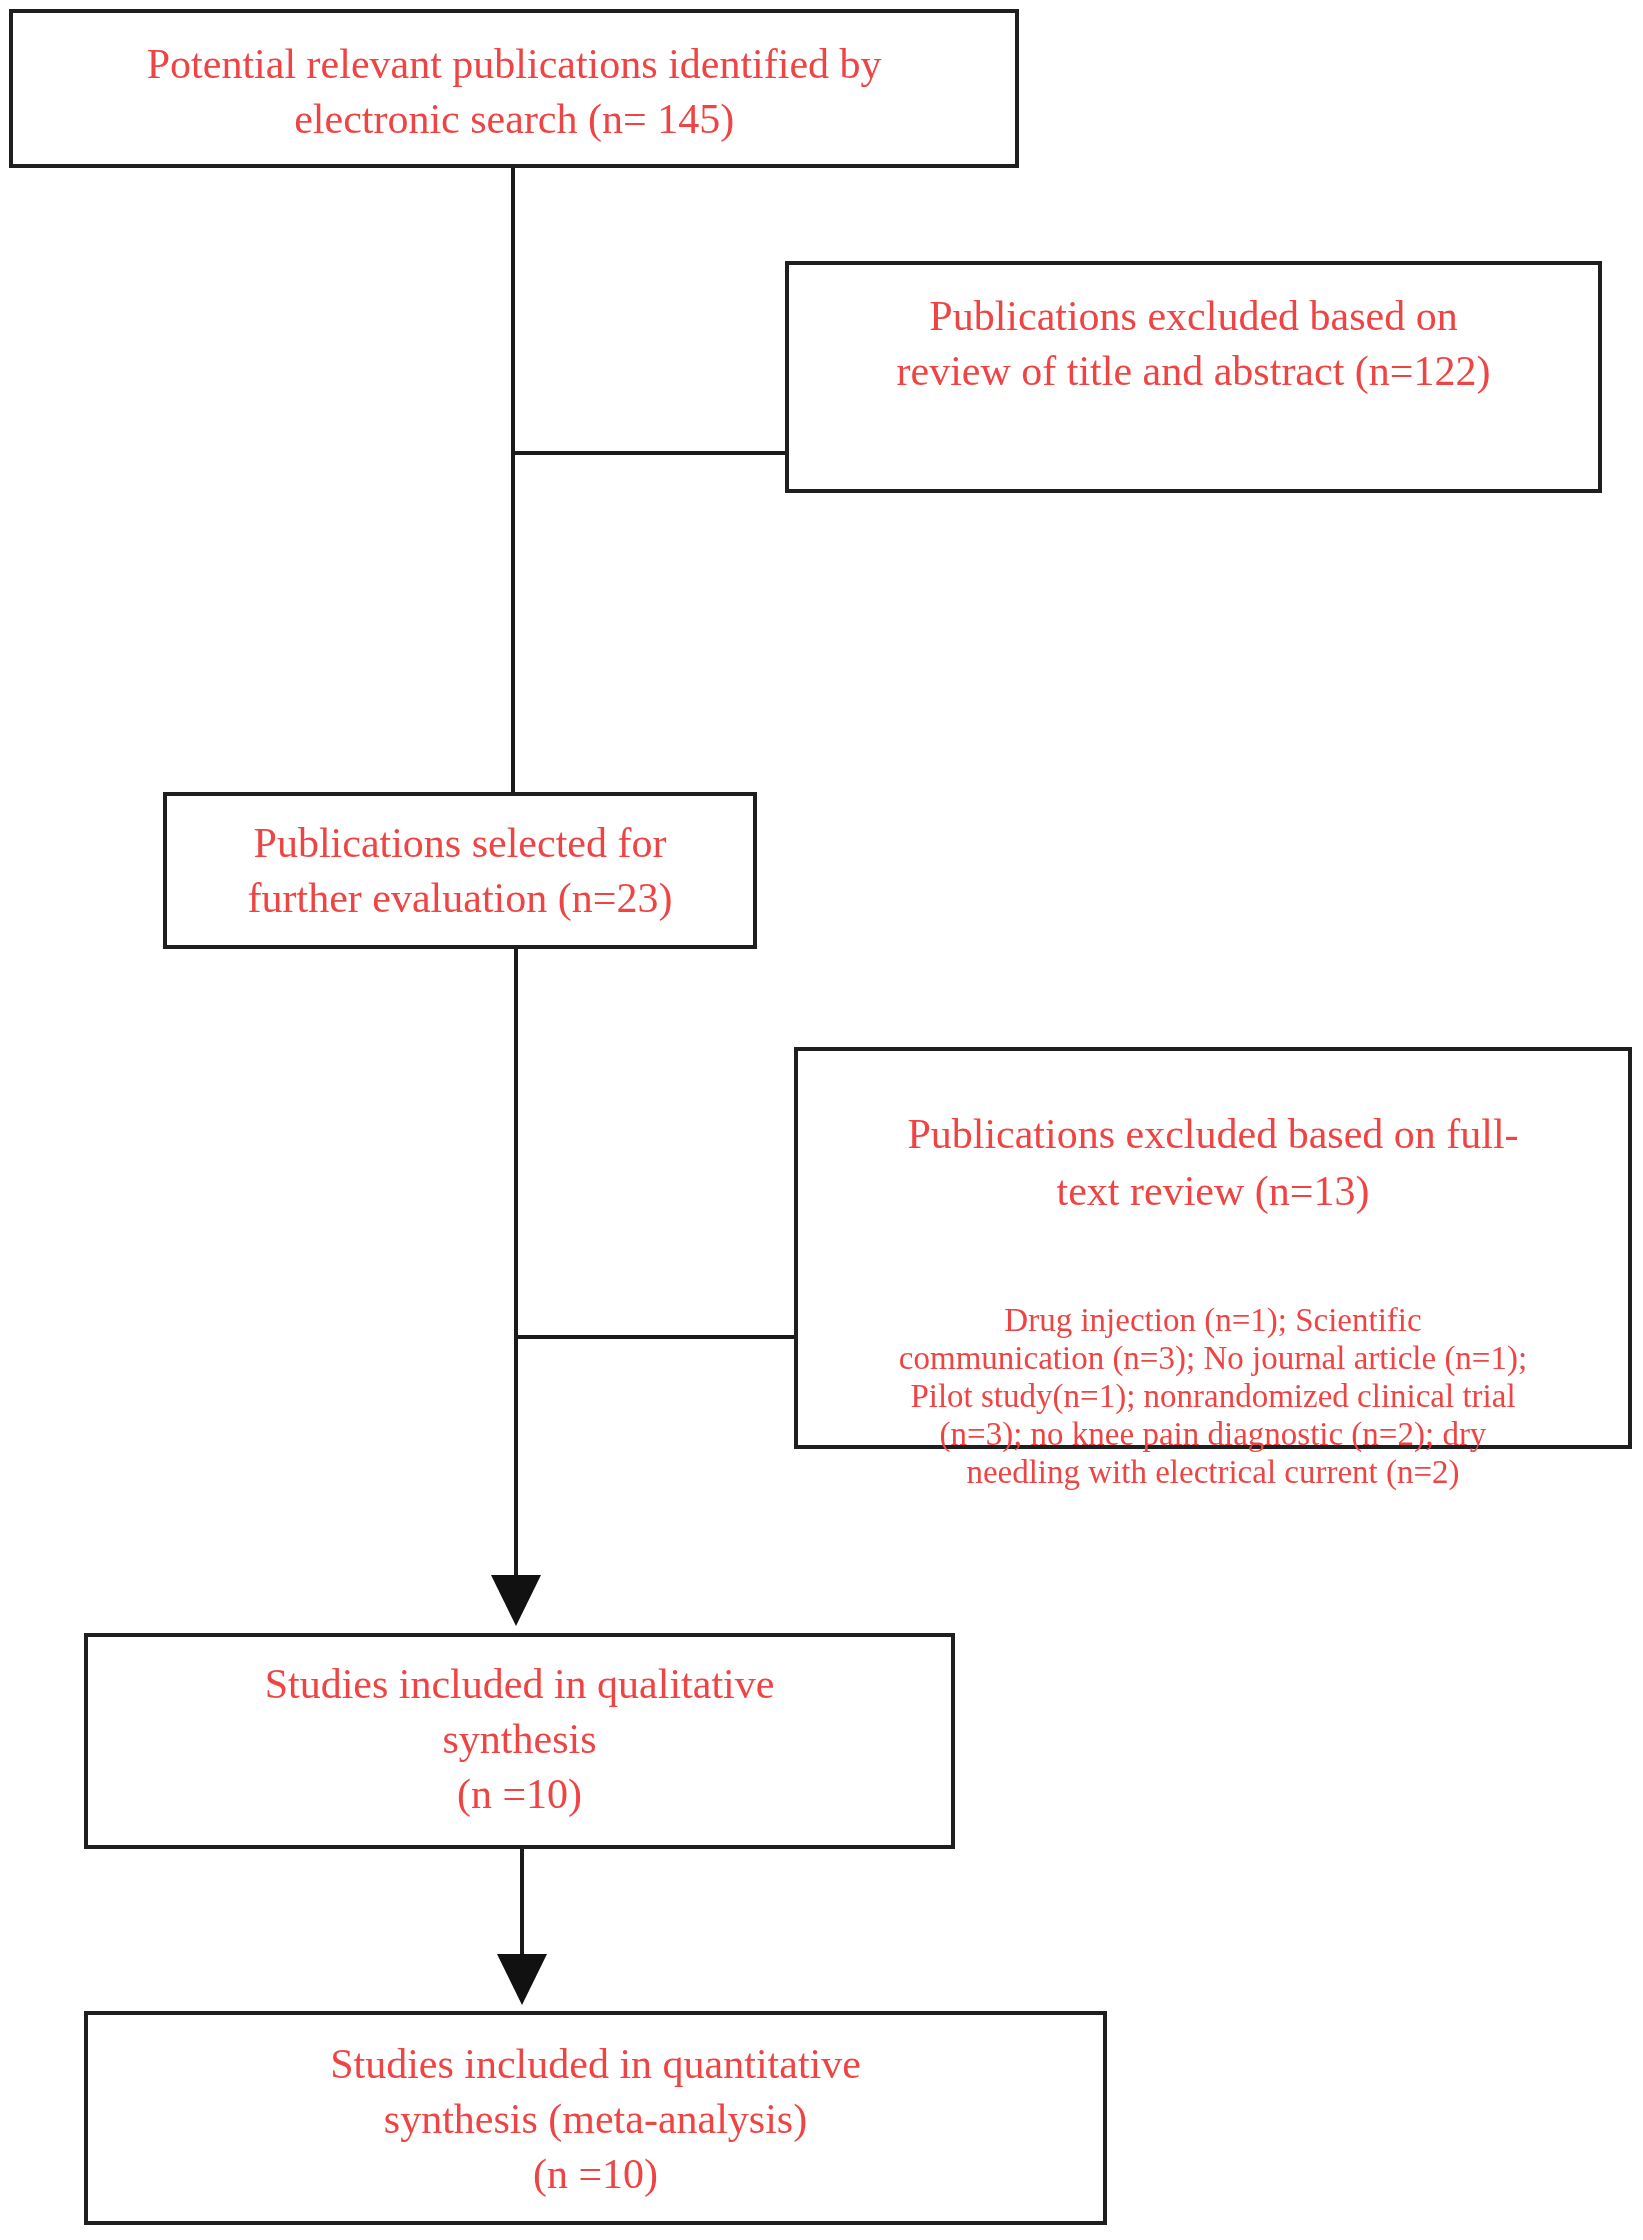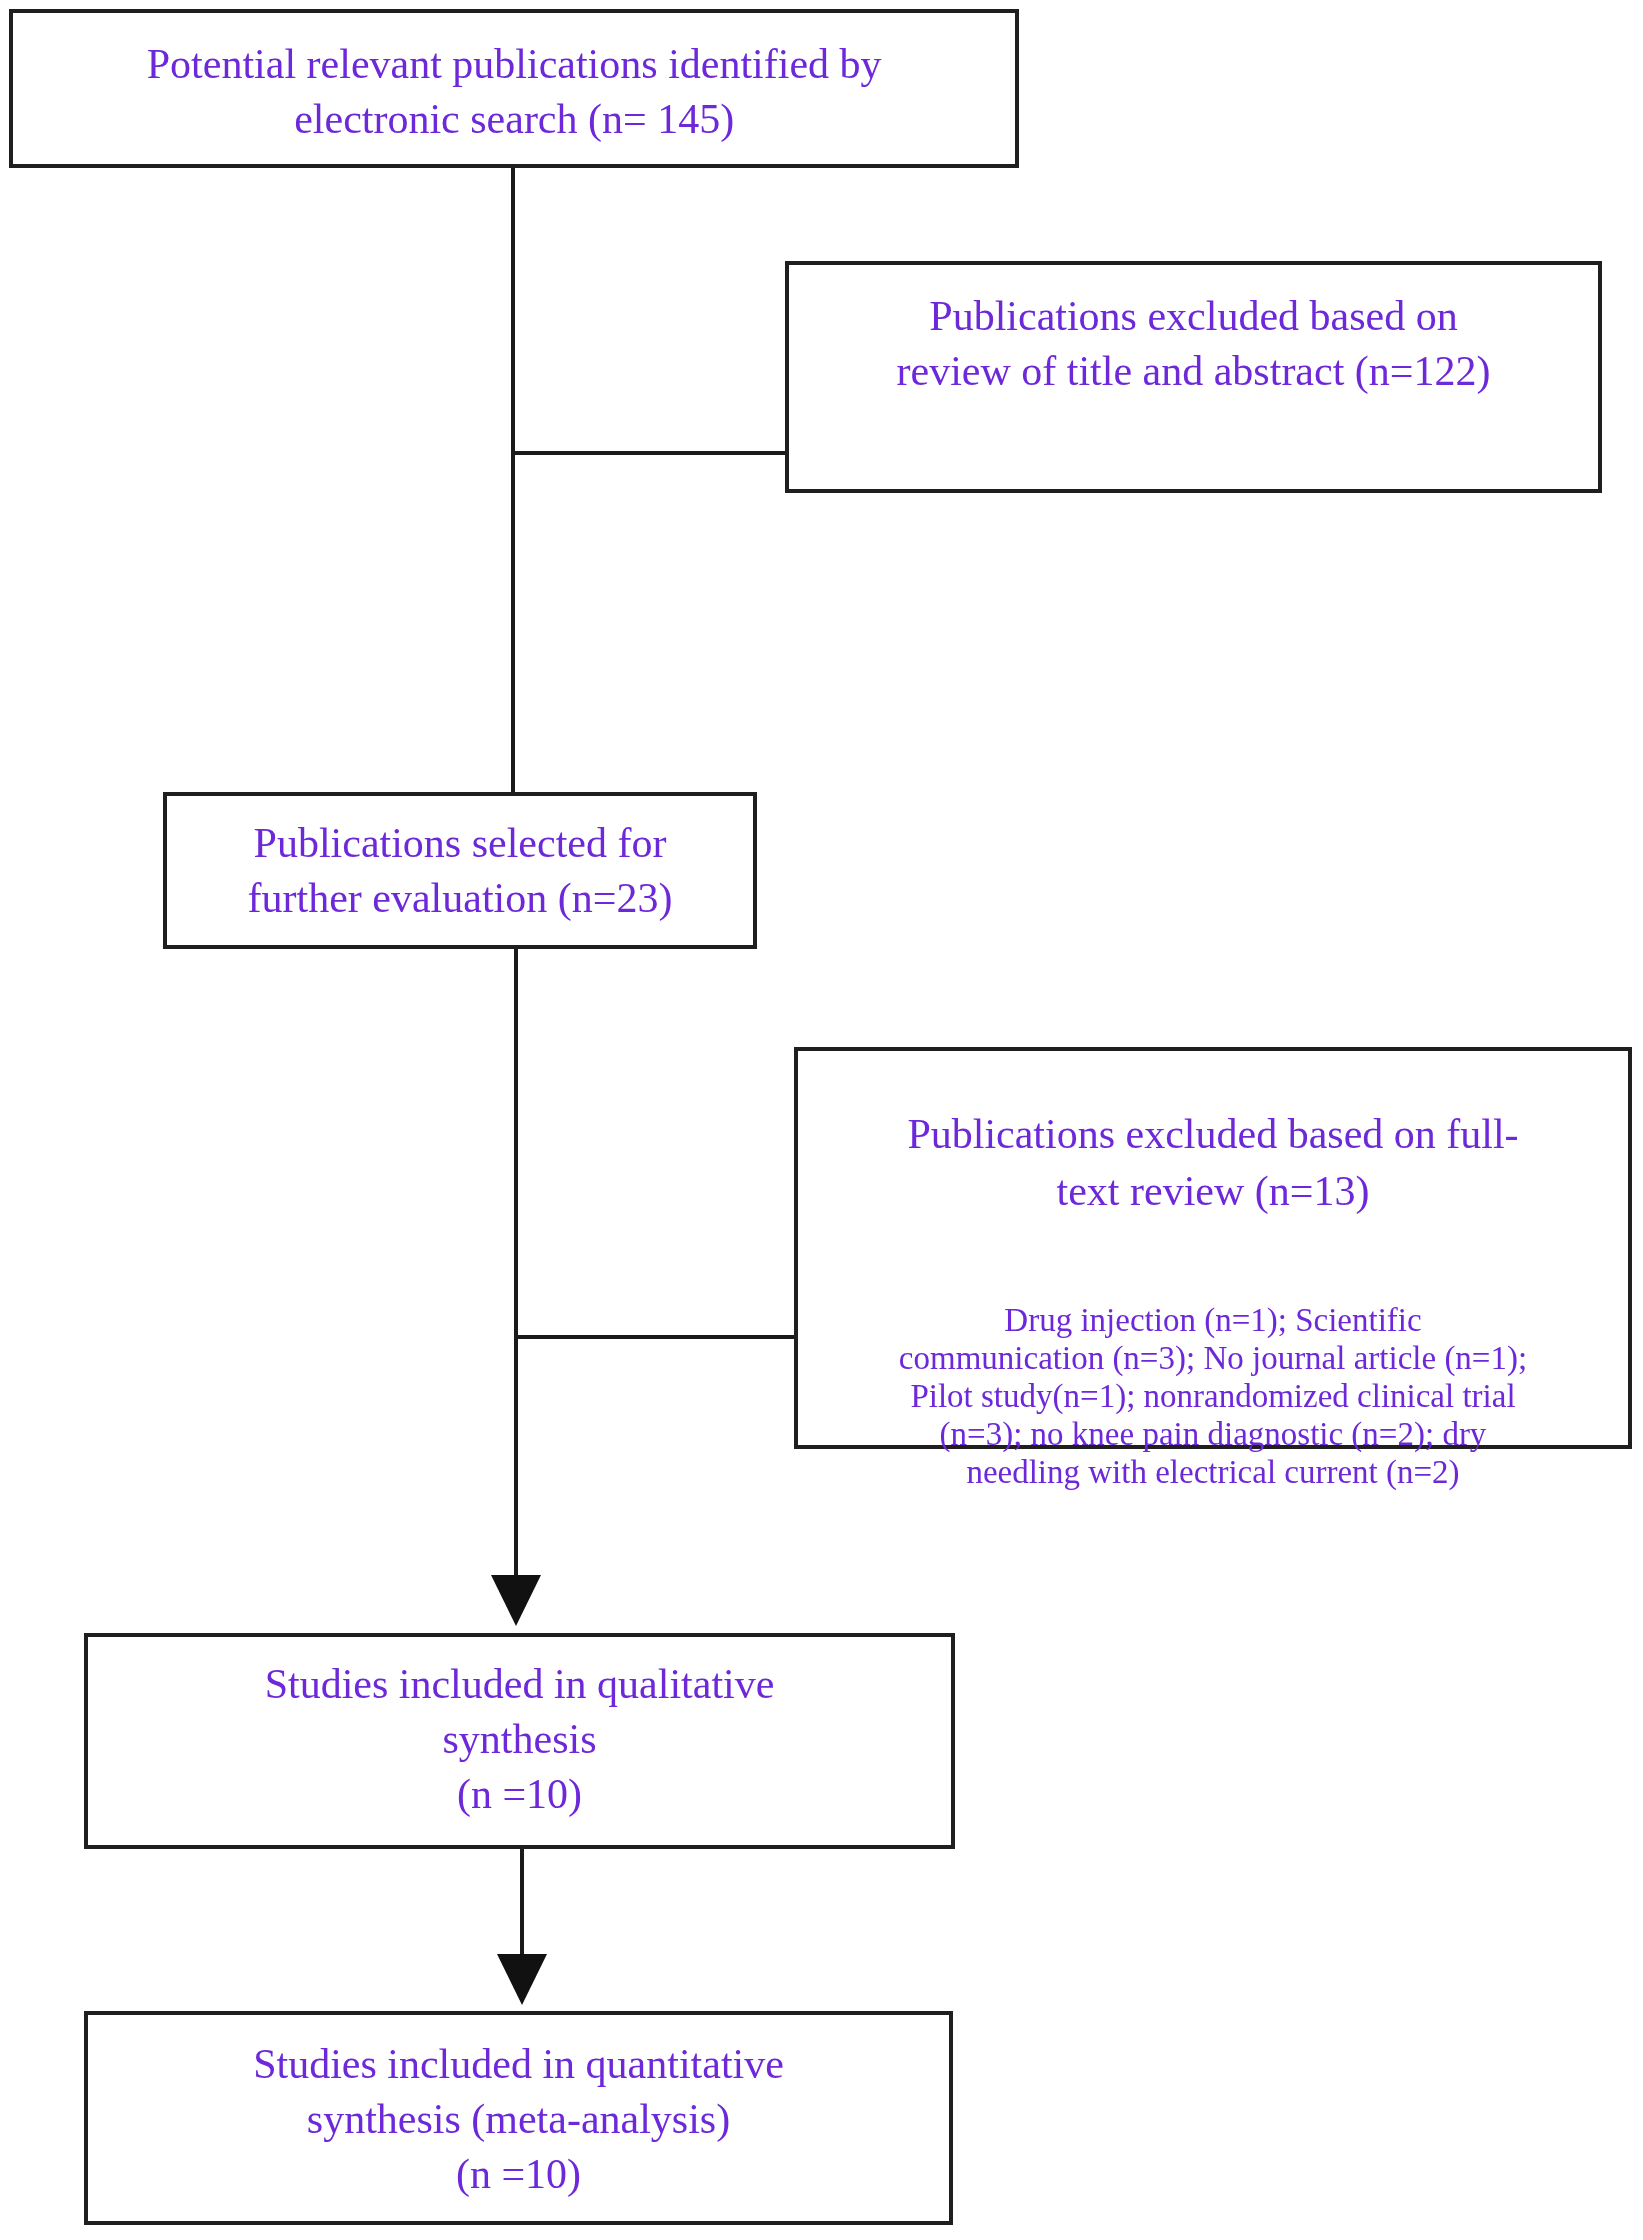--- a/index.html
+++ b/index.html
@@ -6,21 +6,21 @@
     margin: 0;
     padding: 0;
     background: #ffffff;
   }
   #canvas {
     position: relative;
     width: 1644px;
     height: 2241px;
     background: #ffffff;
     font-family: "Liberation Serif", serif;
-    color: #6d28d9;
+    color: #ef4444;
   }
   .box {
     position: absolute;
     box-sizing: border-box;
     border: 4.6px solid #1f1f1f;
     background: #ffffff;
     text-align: center;
     white-space: pre-line;
     font-size: 42px;
     line-height: 55px;
@@ -49,21 +49,21 @@
   .box-excluded-fulltext .box-detail {
     font-size: 33px;
     line-height: 38px;
     white-space: pre-line;
   }
   .box-qualitative {
     left: 84px; top: 1633px; width: 871px; height: 216px;
     padding-top: 20px;
   }
   .box-quantitative {
-    left: 84px; top: 2011px; width: 869px; height: 214px;
+    left: 84px; top: 2011px; width: 1023px; height: 214px;
     padding-top: 22px;
   }
   .flow-line {
     position: absolute;
     background: #1a1a1a;
   }
   .line-v1 { left: 511px; top: 168px;  width: 3.7px;   height: 624px; }
   .line-h1 { left: 511px; top: 451px;  width: 275px; height: 3.7px;  }
   .line-v2 { left: 514px; top: 949px; width: 3.7px;   height: 626px; }
   .line-h2 { left: 514px; top: 1335px; width: 280px; height: 3.7px;  }

